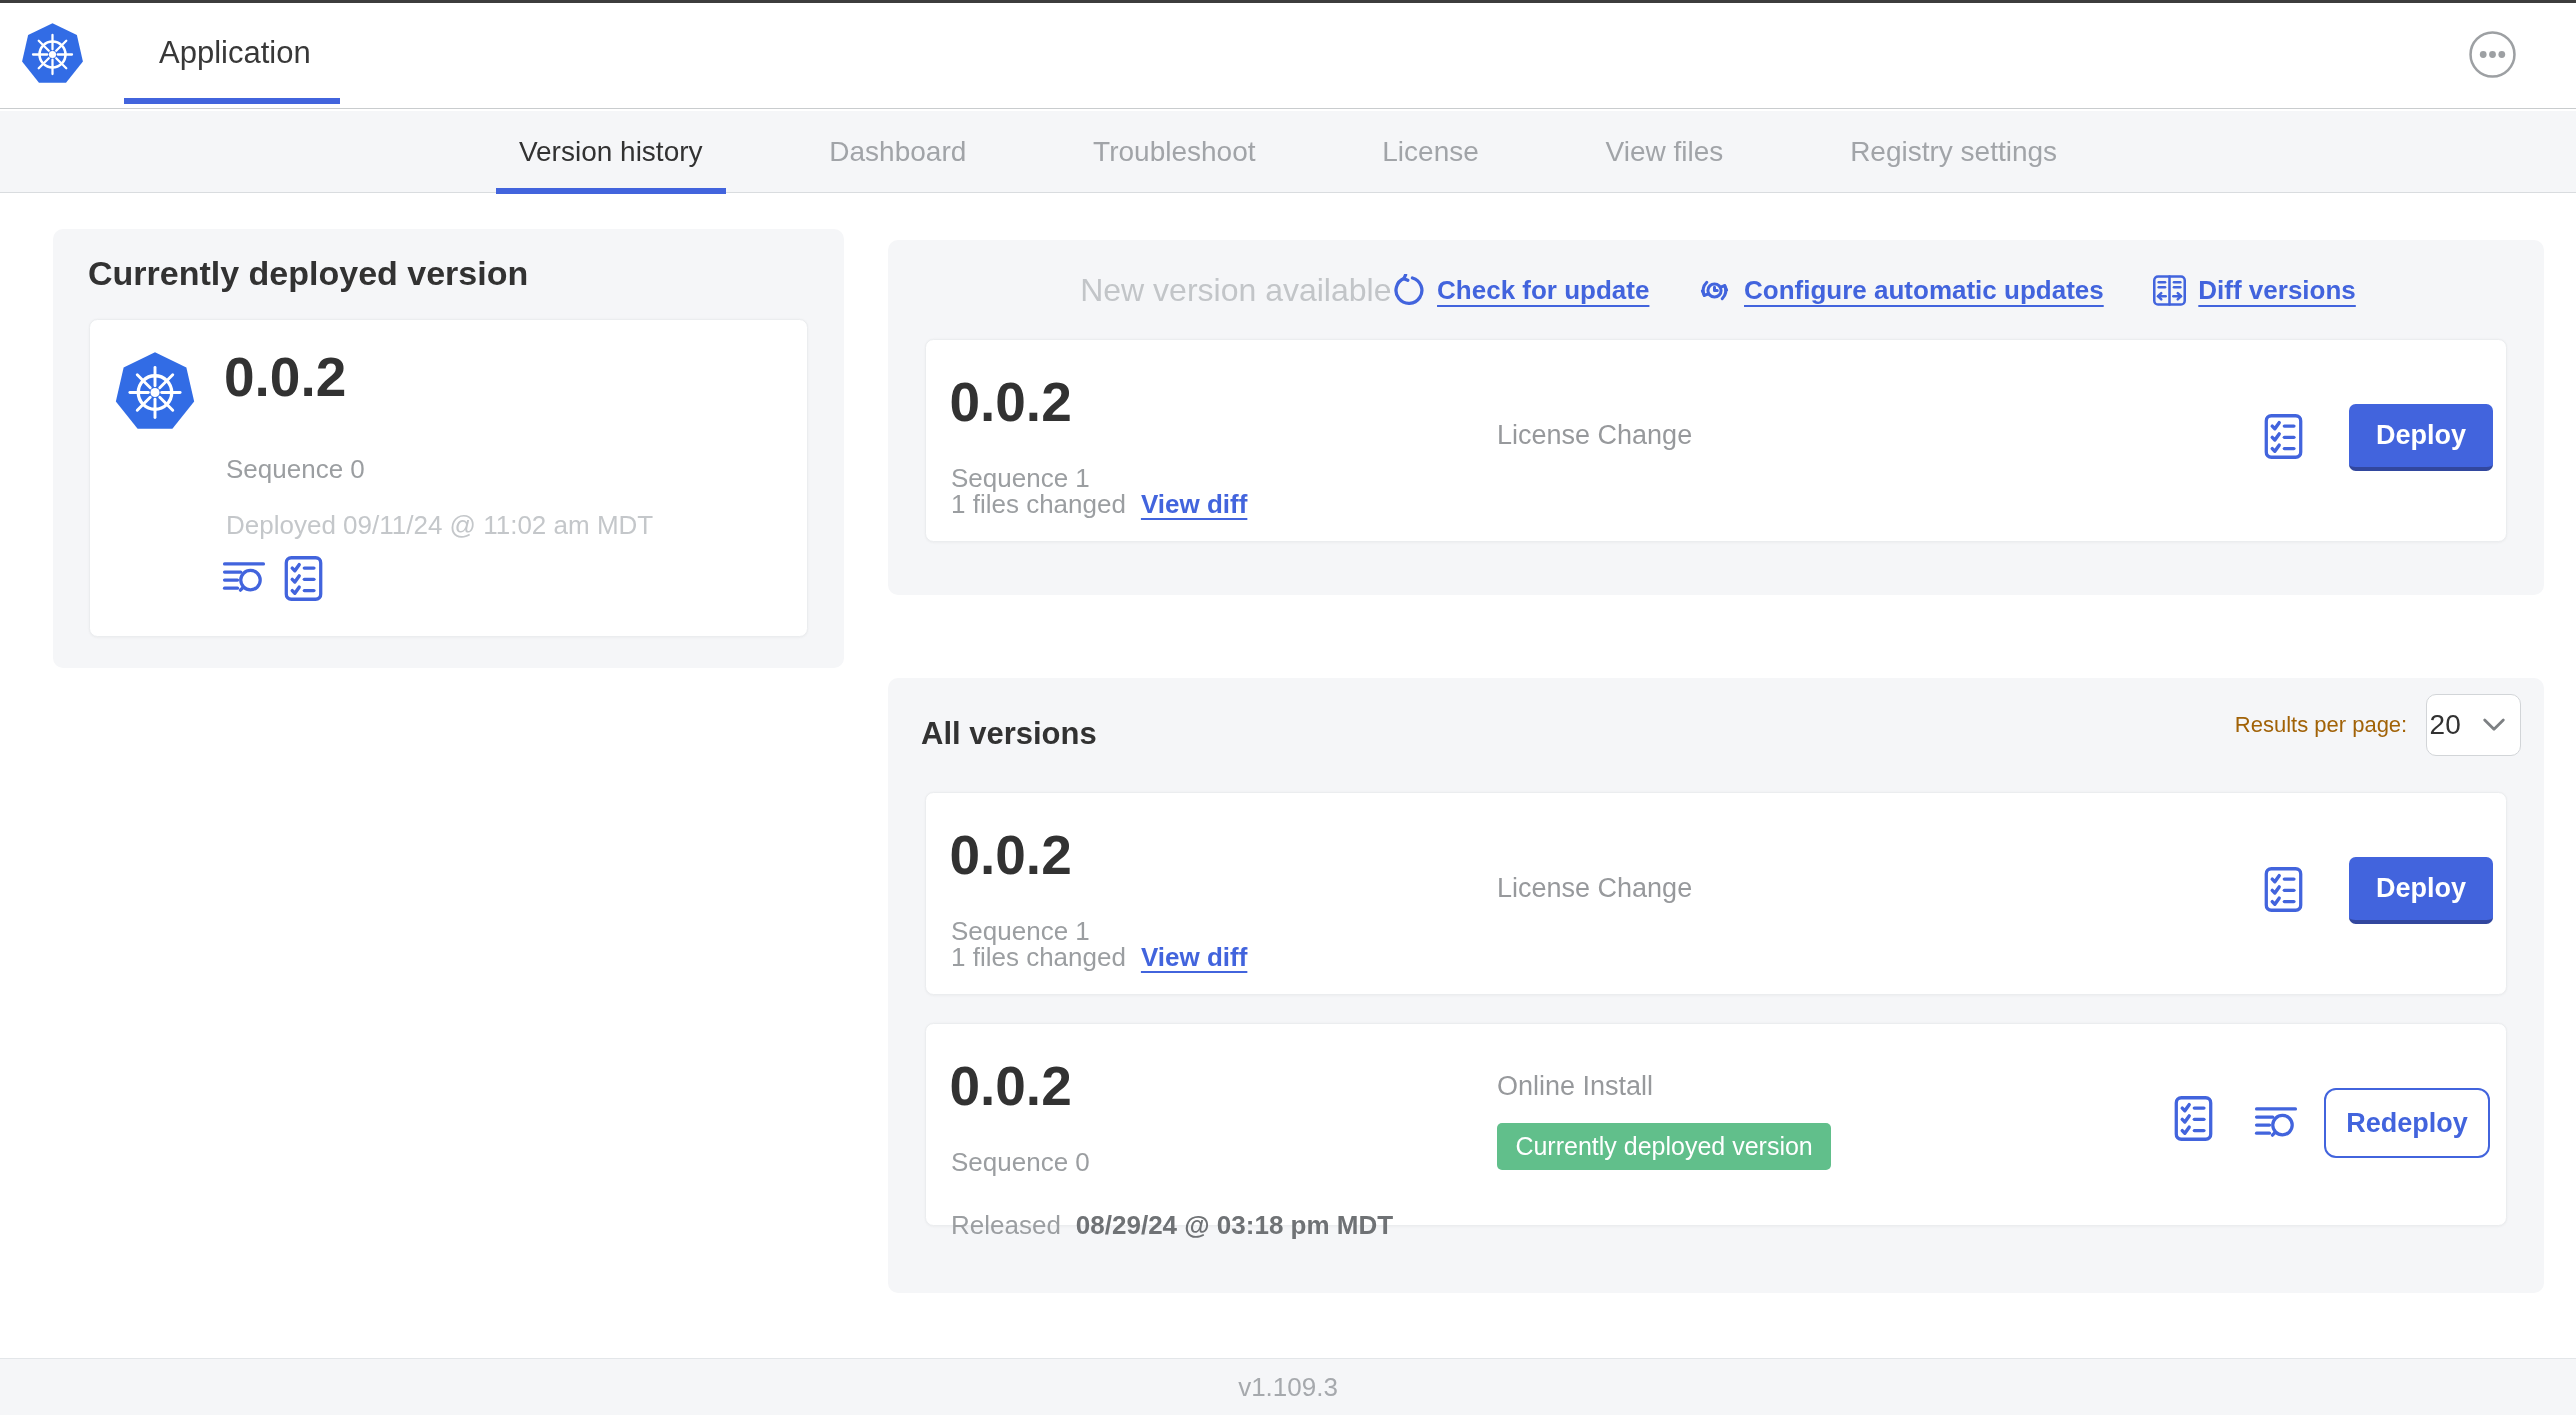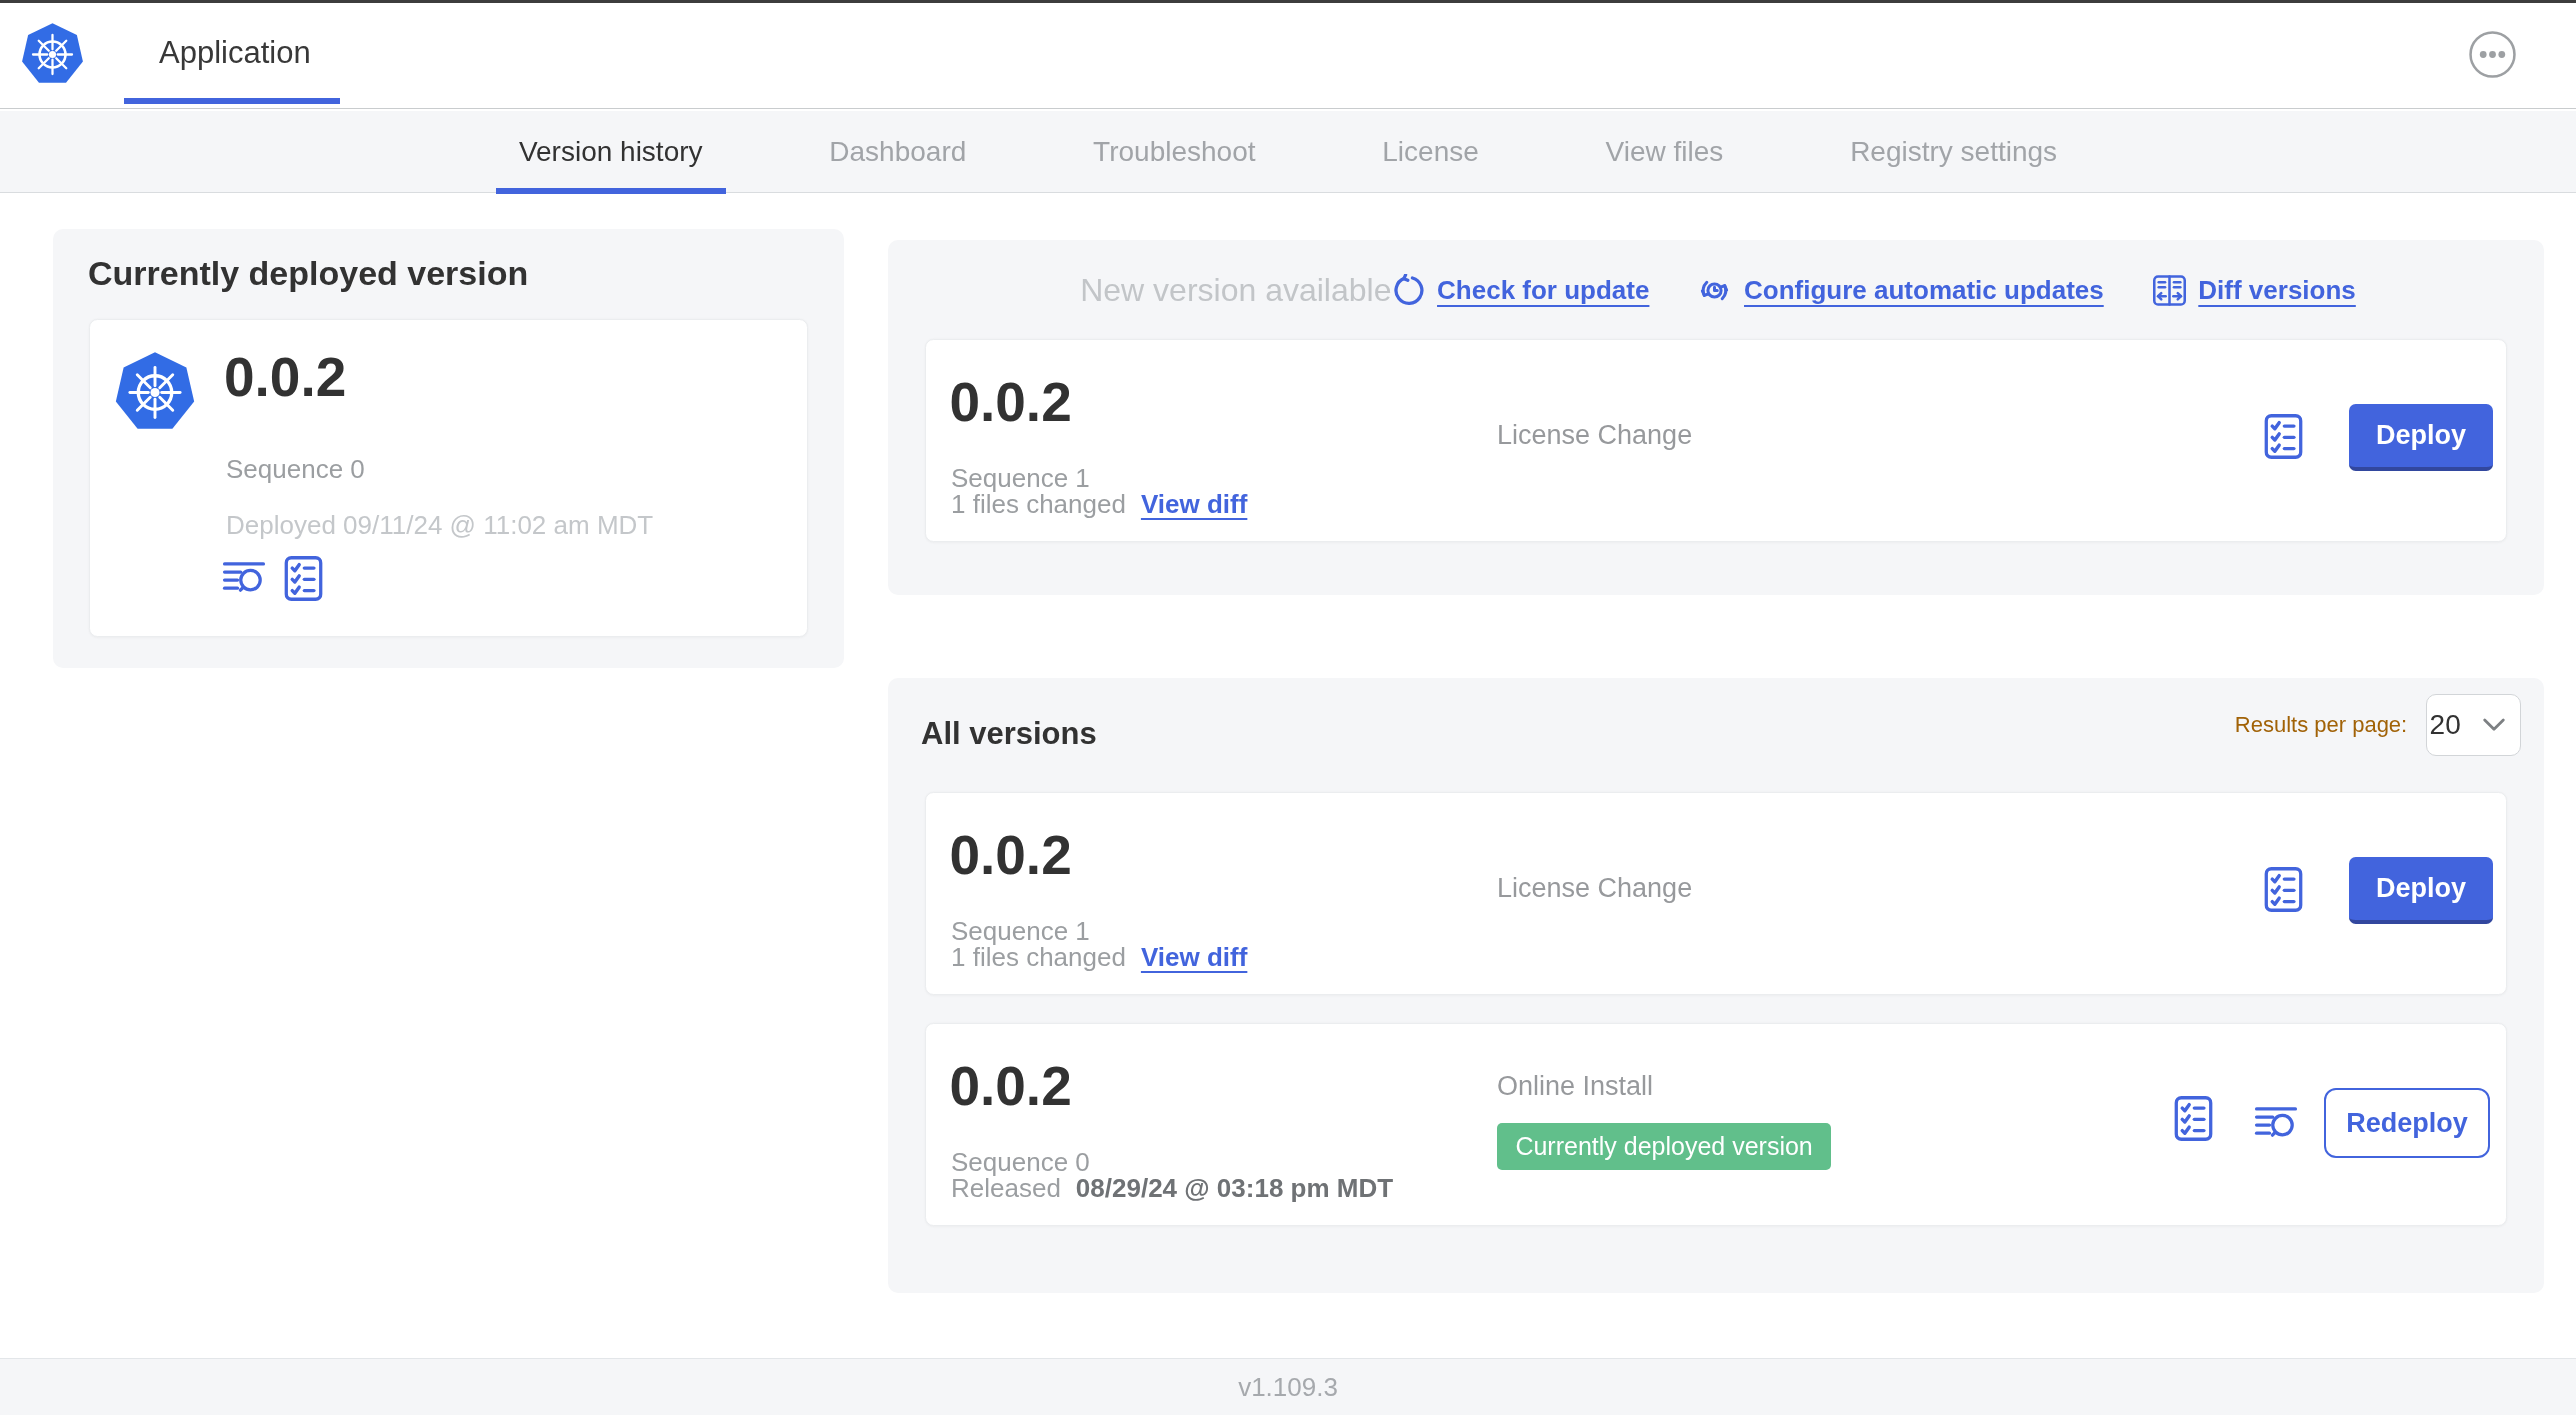--- a/index.html
+++ b/index.html
@@ -49,21 +49,21 @@
   .nv-links { display:flex; gap:49px; align-items:center; }
   .hlink { display:flex; gap:12.6px; align-items:center; color:#4264dd; font-size:26px; font-weight:600; cursor:pointer; text-decoration:none; }
   .hlink .lbl { text-decoration:underline; text-decoration-thickness:2.1px; text-underline-offset:5.9px; }
   .hlink svg { width:33px; height:33px; flex:none; }
 
   
   .version-card { left:37px; width:1582px; height:203px; }
   .vc-version { position:absolute; left:23.4px; top:35px; font-size:55px; font-weight:700; color:#323232; line-height:1; }
   .vc-seq { position:absolute; left:25px; top:107px; font-size:26px; color:#9b9ea1;margin-top:16px; }
   .vc-meta { position:absolute; left:25px; top:149px; font-size:26px; color:#9b9ea1; display:flex; gap:15px; align-items:baseline; }
-  .vc-meta .date { font-weight:700; color:#6f7275; }
+  .vc-meta .date { font-weight:700; color:#6f7275;margin-top:37px; }
   .view-diff { color:#4264dd; font-weight:600; text-decoration:underline; text-decoration-thickness:2.1px; text-underline-offset:5px; cursor:pointer; }
   .vc-source { position:absolute; left:571px; top:80px; font-size:27px; font-weight:500; color:#97999c; }
   .vc-source.row2 { top:47px; }
   .deploy-badge { position:absolute; left:571px; top:99px; background:#61bf8b; color:#ffffff; font-size:25px; padding:9.2px 18.4px; border-radius:5px; }
   .vc-checklist { position:absolute; left:1338px; top:74px; }
   .vc-checklist-2 { position:absolute; left:1248px; top:72px; }
   .vc-logs-2 { position:absolute; left:1328px; top:80px; }
   .btn-deploy { position:absolute; left:1423px; top:64px; width:144px; height:67px; background:#4264dd; border:none; border-bottom:4.2px solid #32479e; border-radius:6.7px; color:#ffffff; font-size:27px; font-weight:700; font-family:"Liberation Sans", sans-serif; cursor:pointer; }
   .btn-redeploy { position:absolute; left:1398px; top:64px; width:166px; height:70px; background:#ffffff; border:2.5px solid #4264dd; border-radius:12px; color:#4264dd; font-size:27px; font-weight:700; font-family:"Liberation Sans", sans-serif; cursor:pointer; }
 

